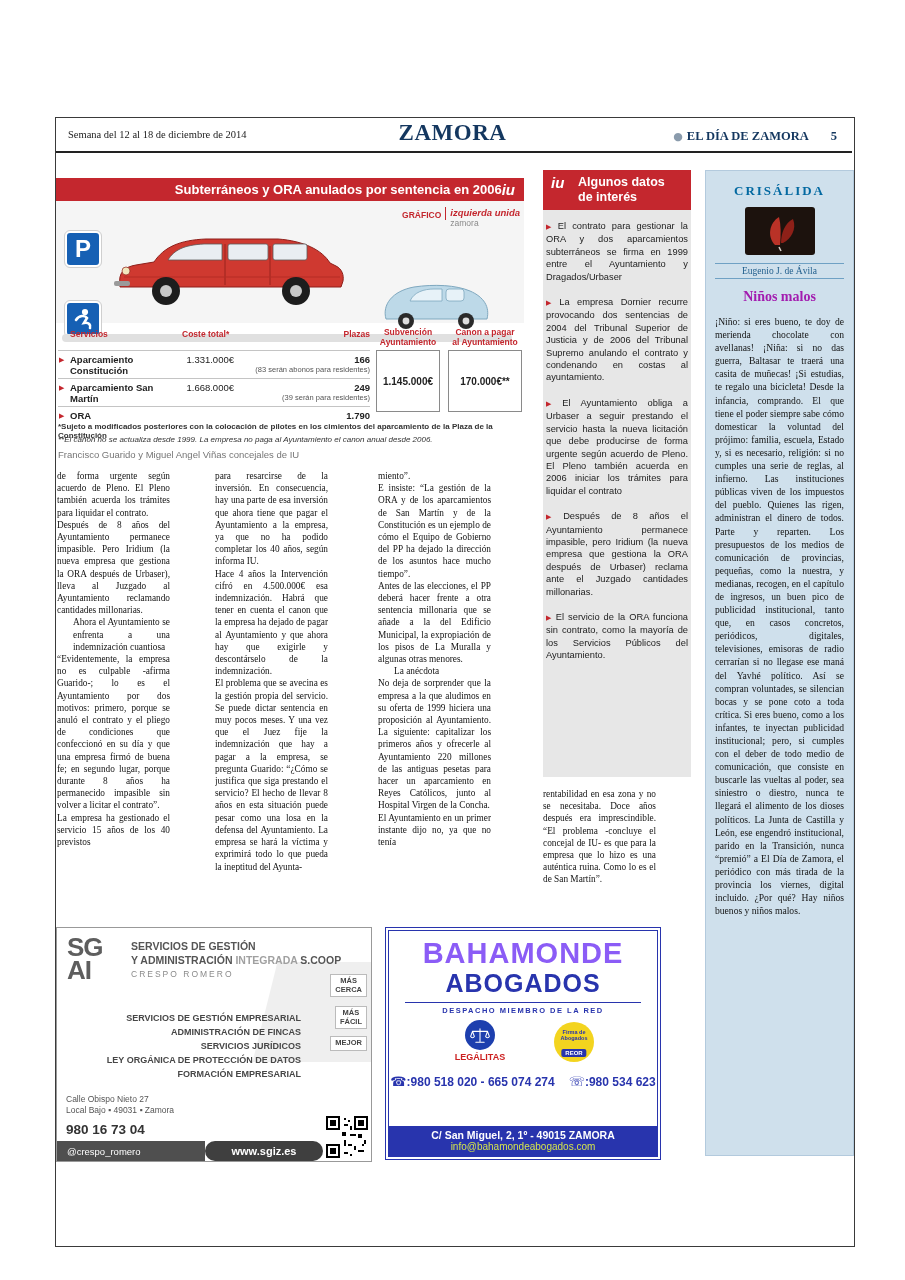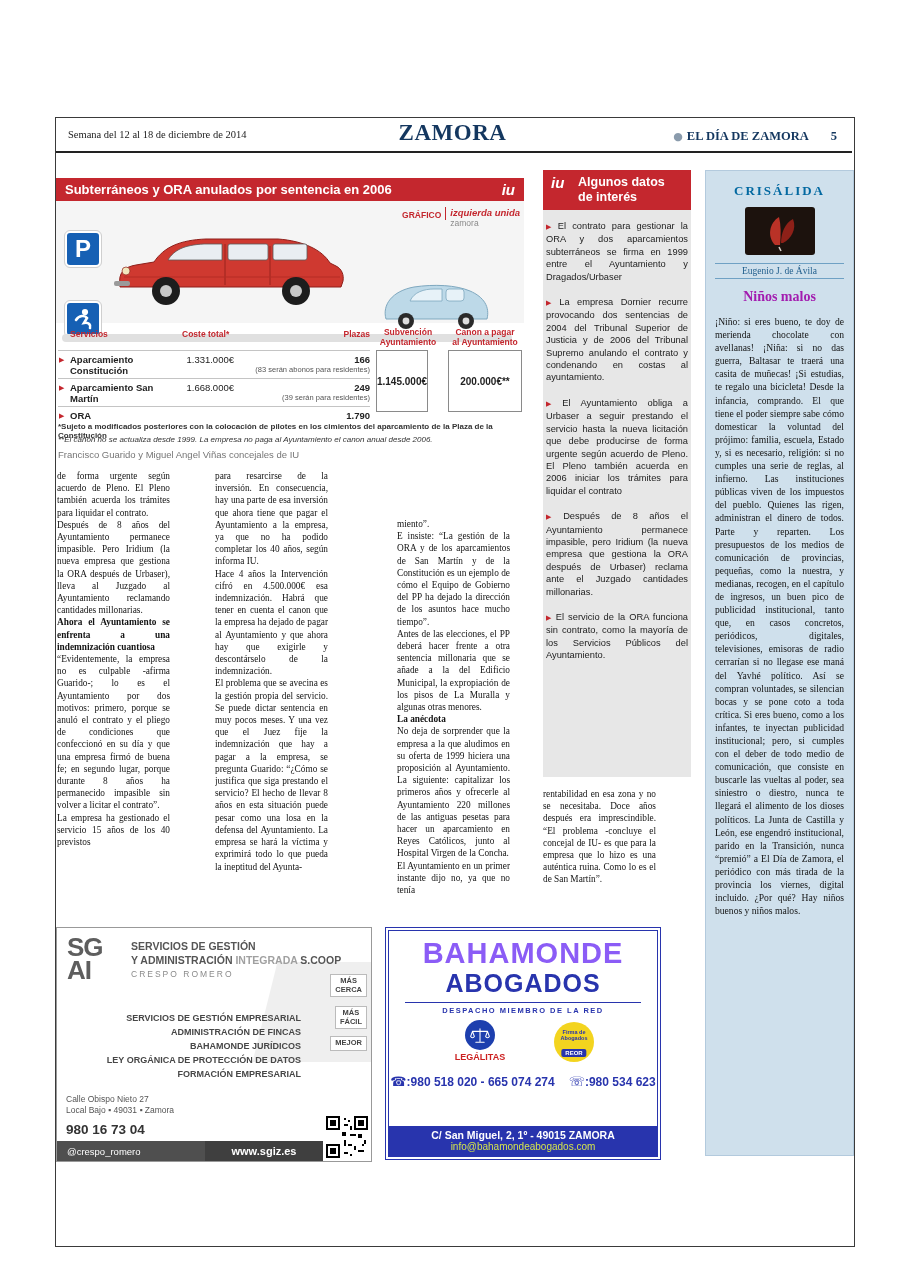--- a/index.html
+++ b/index.html
@@ -10,21 +10,21 @@
   
   .hdr-date{position:absolute;left:68px;top:129px;font-size:10.5px;color:#222;}
   .hdr-title{position:absolute;left:0;right:0;top:120px;text-align:center;font-size:23px;font-weight:bold;color:#14375f;letter-spacing:.5px;margin:0;}
   .hdr-right{position:absolute;right:68px;top:129px;font-size:12.5px;font-weight:bold;color:#14375f;}
   .hdr-bullet{color:#8a9bac;font-size:11px;margin-right:4px;font-family:"DejaVu Sans",sans-serif;}
   .hdr-page{margin-left:22px;font-weight:bold;}
   .hdr-rule{position:absolute;left:56px;top:151px;width:796px;height:2px;background:#222;}
 
   
   .ig{position:absolute;left:56px;top:178px;width:468px;height:288px;font-family:"Liberation Sans",sans-serif;}
-  .ig-bar{height:23px;background:#c4272e;color:#fff;display:flex;align-items:center;justify-content:space-between;padding:0 9px;}
+  .ig-bar{height:23px;background:#c4272e;color:#fff;display:flex;align-items:center;justify-content:flex-end;padding:0 9px;}
   .ig-title{font-size:13px;font-weight:bold;}
   .iu-logo{font-style:italic;font-weight:bold;font-size:15px;}
   .ig-stage{position:absolute;left:0;top:23px;width:468px;height:122px;background:#f5f5f5;}
   .ig-ground{position:absolute;left:6px;top:133px;width:450px;height:8px;background:#e0e0e0;border-radius:4px;}
   .ig-credit{position:absolute;right:4px;top:29px;display:flex;align-items:flex-start;}
   .ig-credit-label{color:#c4272e;font-size:8.5px;font-weight:bold;border-right:1px solid #c4272e;padding-right:4px;margin-right:4px;padding-top:3px;}
   .ig-credit-name{display:block;color:#c4272e;font-size:9.5px;font-weight:bold;font-style:italic;}
   .ig-credit-place{display:block;color:#8a8a8a;font-size:8.5px;}
   .sign{position:absolute;width:36px;height:36px;background:#1660b4;border:2px solid #fff;outline:1px solid #cfcfcf;border-radius:5px;color:#fff;display:flex;align-items:center;justify-content:center;box-sizing:border-box;}
   .sign-p{left:9px;top:30px;font-weight:bold;font-size:24px;}
@@ -41,31 +41,31 @@
   .rows{position:absolute;left:0;top:22px;width:312px;}
   .row{position:relative;border-top:1px solid #c4c4c4;padding:3px 0 2px 12px;min-height:21px;}
   .row-last{min-height:11px;}
   .arr{color:#c4272e;font-size:7px;font-family:"DejaVu Sans",sans-serif;}
   .row .arr{position:absolute;left:1px;top:5px;}
   .serv{display:inline-block;width:112px;font-size:9.5px;font-weight:bold;color:#222;vertical-align:top;}
   .cost{display:inline-block;width:66px;font-size:9.5px;color:#222;vertical-align:top;}
   .plz{position:absolute;right:0;top:3px;width:122px;text-align:right;font-size:9.5px;font-weight:bold;color:#222;}
   .plz-note{display:block;font-size:7.5px;color:#555;font-weight:normal;}
   .valbox{position:absolute;top:22px;height:62px;border:1px solid #8a8a8a;display:flex;align-items:center;justify-content:center;font-size:10px;font-weight:bold;color:#222;background:#fff;box-sizing:border-box;}
-  .box-sub{left:318px;width:52px;}
+  .box-sub{left:318px;width:64px;}
   .box-can{left:390px;width:74px;}
   .fn1{position:absolute;left:2px;top:244px;font-size:8px;font-weight:bold;color:#333;}
   .fn2{position:absolute;left:2px;top:257px;font-size:8px;font-style:italic;color:#333;}
   .ig-caption{position:absolute;left:2px;top:271px;font-size:9.5px;color:#767676;}
 
   
   .col{position:absolute;top:470px;width:113px;height:452px;font-size:9.3px;line-height:12.2px;text-align:justify;overflow:hidden;color:#131313;}
   .col p{margin:0;}
-  .bh{font-weight:bold;}
-  .c1{left:57px;} .c2{left:215px;} .c3{left:397px;margin-top:48px;}
+  .bh{font-weight:normal;padding-left:16px;}
+  .c1{left:57px;} .c2{left:215px;} .c3{left:378px;}
   .c4{left:543px;top:788px;height:140px;}
 
   
   .datos{position:absolute;left:543px;top:170px;width:148px;font-family:"Liberation Sans",sans-serif;}
   .datos-hd{position:relative;background:#c4272e;color:#fff;height:40px;}
   .datos-iu{position:absolute;left:8px;top:4px;font-style:italic;font-weight:bold;font-size:15px;}
   .datos-title{position:absolute;left:35px;top:5px;font-size:12.5px;font-weight:bold;line-height:1.2;}
   .datos-bd{background:#e7e7e7;height:567px;box-sizing:border-box;padding:10px 3px;overflow:hidden;}
   .dato{font-size:9.3px;line-height:12.4px;text-align:justify;margin:0 0 13px;color:#1c1c1c;}
   .dato .arr{margin-right:3px;}
@@ -84,21 +84,21 @@
   .sgai-logo{position:absolute;left:10px;top:8px;font-size:26px;font-weight:bold;color:#5e5e5e;line-height:.88;letter-spacing:-1px;}
   .sgai-name{position:absolute;left:74px;top:12px;font-size:10.5px;font-weight:bold;color:#555;line-height:1.3;}
   .sgai-name .lt{color:#a0a0a0;}
   .sgai-sub{font-size:8.5px;color:#8a8a8a;letter-spacing:2px;font-weight:normal;margin-top:2px;}
   .tab{position:absolute;right:4px;background:#fff;border:1px solid #bbb;font-size:7.5px;font-weight:bold;color:#444;text-align:center;padding:2px 4px;line-height:1.15;}
   .tab1{top:46px;} .tab2{top:78px;} .tab3{top:108px;}
   .sgai-services{position:absolute;left:8px;top:84px;width:236px;text-align:right;font-size:9px;font-weight:bold;color:#474747;line-height:1.55;}
   .sgai-addr{position:absolute;left:9px;top:166px;font-size:8.5px;color:#555;line-height:1.35;}
   .sgai-phone{position:absolute;left:9px;top:194px;font-size:13.5px;font-weight:bold;color:#333;}
   .sgai-handle{position:absolute;left:0;bottom:0;width:148px;height:20px;background:#4f4f4f;color:#fff;font-size:9.5px;display:flex;align-items:center;padding-left:10px;box-sizing:border-box;}
-  .sgai-web{position:absolute;left:148px;bottom:0;width:118px;height:20px;background:#3f3f3f;color:#fff;font-weight:bold;font-size:11px;display:flex;align-items:center;justify-content:center;}
+  .sgai-web{position:absolute;left:148px;bottom:0;width:118px;height:20px;background:#3f3f3f;color:#fff;font-weight:bold;font-size:11px;display:flex;align-items:center;justify-content:center;border-radius:10px;}
   .sgai-qr{position:absolute;right:3px;bottom:3px;width:42px;height:42px;}
 
   
   .bah{position:absolute;left:385px;top:927px;width:276px;height:233px;border:4px double #2834ad;box-sizing:border-box;background:#fff;text-align:center;font-family:"Liberation Sans",sans-serif;overflow:hidden;}
   .bah-n1{font-size:29px;font-weight:bold;color:#8b5cf6;letter-spacing:1px;line-height:1;margin-top:8px;}
   .bah-n2{font-size:25px;font-weight:bold;color:#2834ad;letter-spacing:1px;line-height:1;margin-top:3px;}
   .bah-rule{width:88%;height:1px;background:#2834ad;margin:6px auto 3px;}
   .bah-tag{font-size:7.5px;font-weight:bold;color:#2834ad;letter-spacing:1.5px;}
   .bah-logos{display:flex;justify-content:center;gap:46px;margin-top:5px;height:50px;}
   .lega{width:56px;}
@@ -197,21 +197,21 @@
           <span class="plz"><span>249</span><span class="plz-note">(39 serán para residentes)</span></span>
         </div>
         <div class="row row-last">
           <span class="arr">▶</span>
           <span class="serv">ORA</span>
           <span class="cost"></span>
           <span class="plz"><span>1.790</span></span>
         </div>
       </div>
       <div class="valbox box-sub">1.145.000€</div>
-      <div class="valbox box-can">200.000€**</div>
+      <div class="valbox box-can">170.000€**</div>
     </div>
 
     <div class="fn1">*Sujeto a modificados posteriores con la colocación de pilotes en los cimientos del aparcamiento de la Plaza de la Constitución</div>
     <div class="fn2">**El canon no se actualiza desde 1999. La empresa no paga al Ayuntamiento el canon anual desde 2006.</div>
     <div class="ig-caption">Francisco Guarido y Miguel Angel Viñas concejales de IU</div>
   </section>
 
   <div class="col c1">
     <p>de forma urgente según acuerdo de Pleno. El Pleno también acuerda los trámites para liquidar el contrato.</p>
     <p>Después de 8 años del Ayuntamiento permanece impasible. Pero Iridium (la nueva empresa que gestiona la ORA después de Urbaser), lleva al Juzgado al Ayuntamiento reclamando cantidades millonarias.</p>
@@ -274,21 +274,21 @@
       <div class="sgai-sub">CRESPO ROMERO</div>
     </div>
     <div class="tab tab1 pre">MÁS
 CERCA</div>
     <div class="tab tab2 pre">MÁS
 FÁCIL</div>
     <div class="tab tab3 pre">MEJOR</div>
     <div class="sgai-services">
       <div>SERVICIOS DE GESTIÓN EMPRESARIAL</div>
       <div>ADMINISTRACIÓN DE FINCAS</div>
-      <div>BAHAMONDE JURÍDICOS</div>
+      <div>SERVICIOS JURÍDICOS</div>
       <div>LEY ORGÁNICA DE PROTECCIÓN DE DATOS</div>
       <div>FORMACIÓN EMPRESARIAL</div>
     </div>
     <div class="sgai-addr">
       <div>Calle Obispo Nieto 27</div>
       <div>Local Bajo ▪ 49031 ▪ Zamora</div>
     </div>
     <div class="sgai-phone">980 16 73 04</div>
     <div class="sgai-handle">@crespo_romero</div>
     <div class="sgai-web">www.sgiz.es</div>

